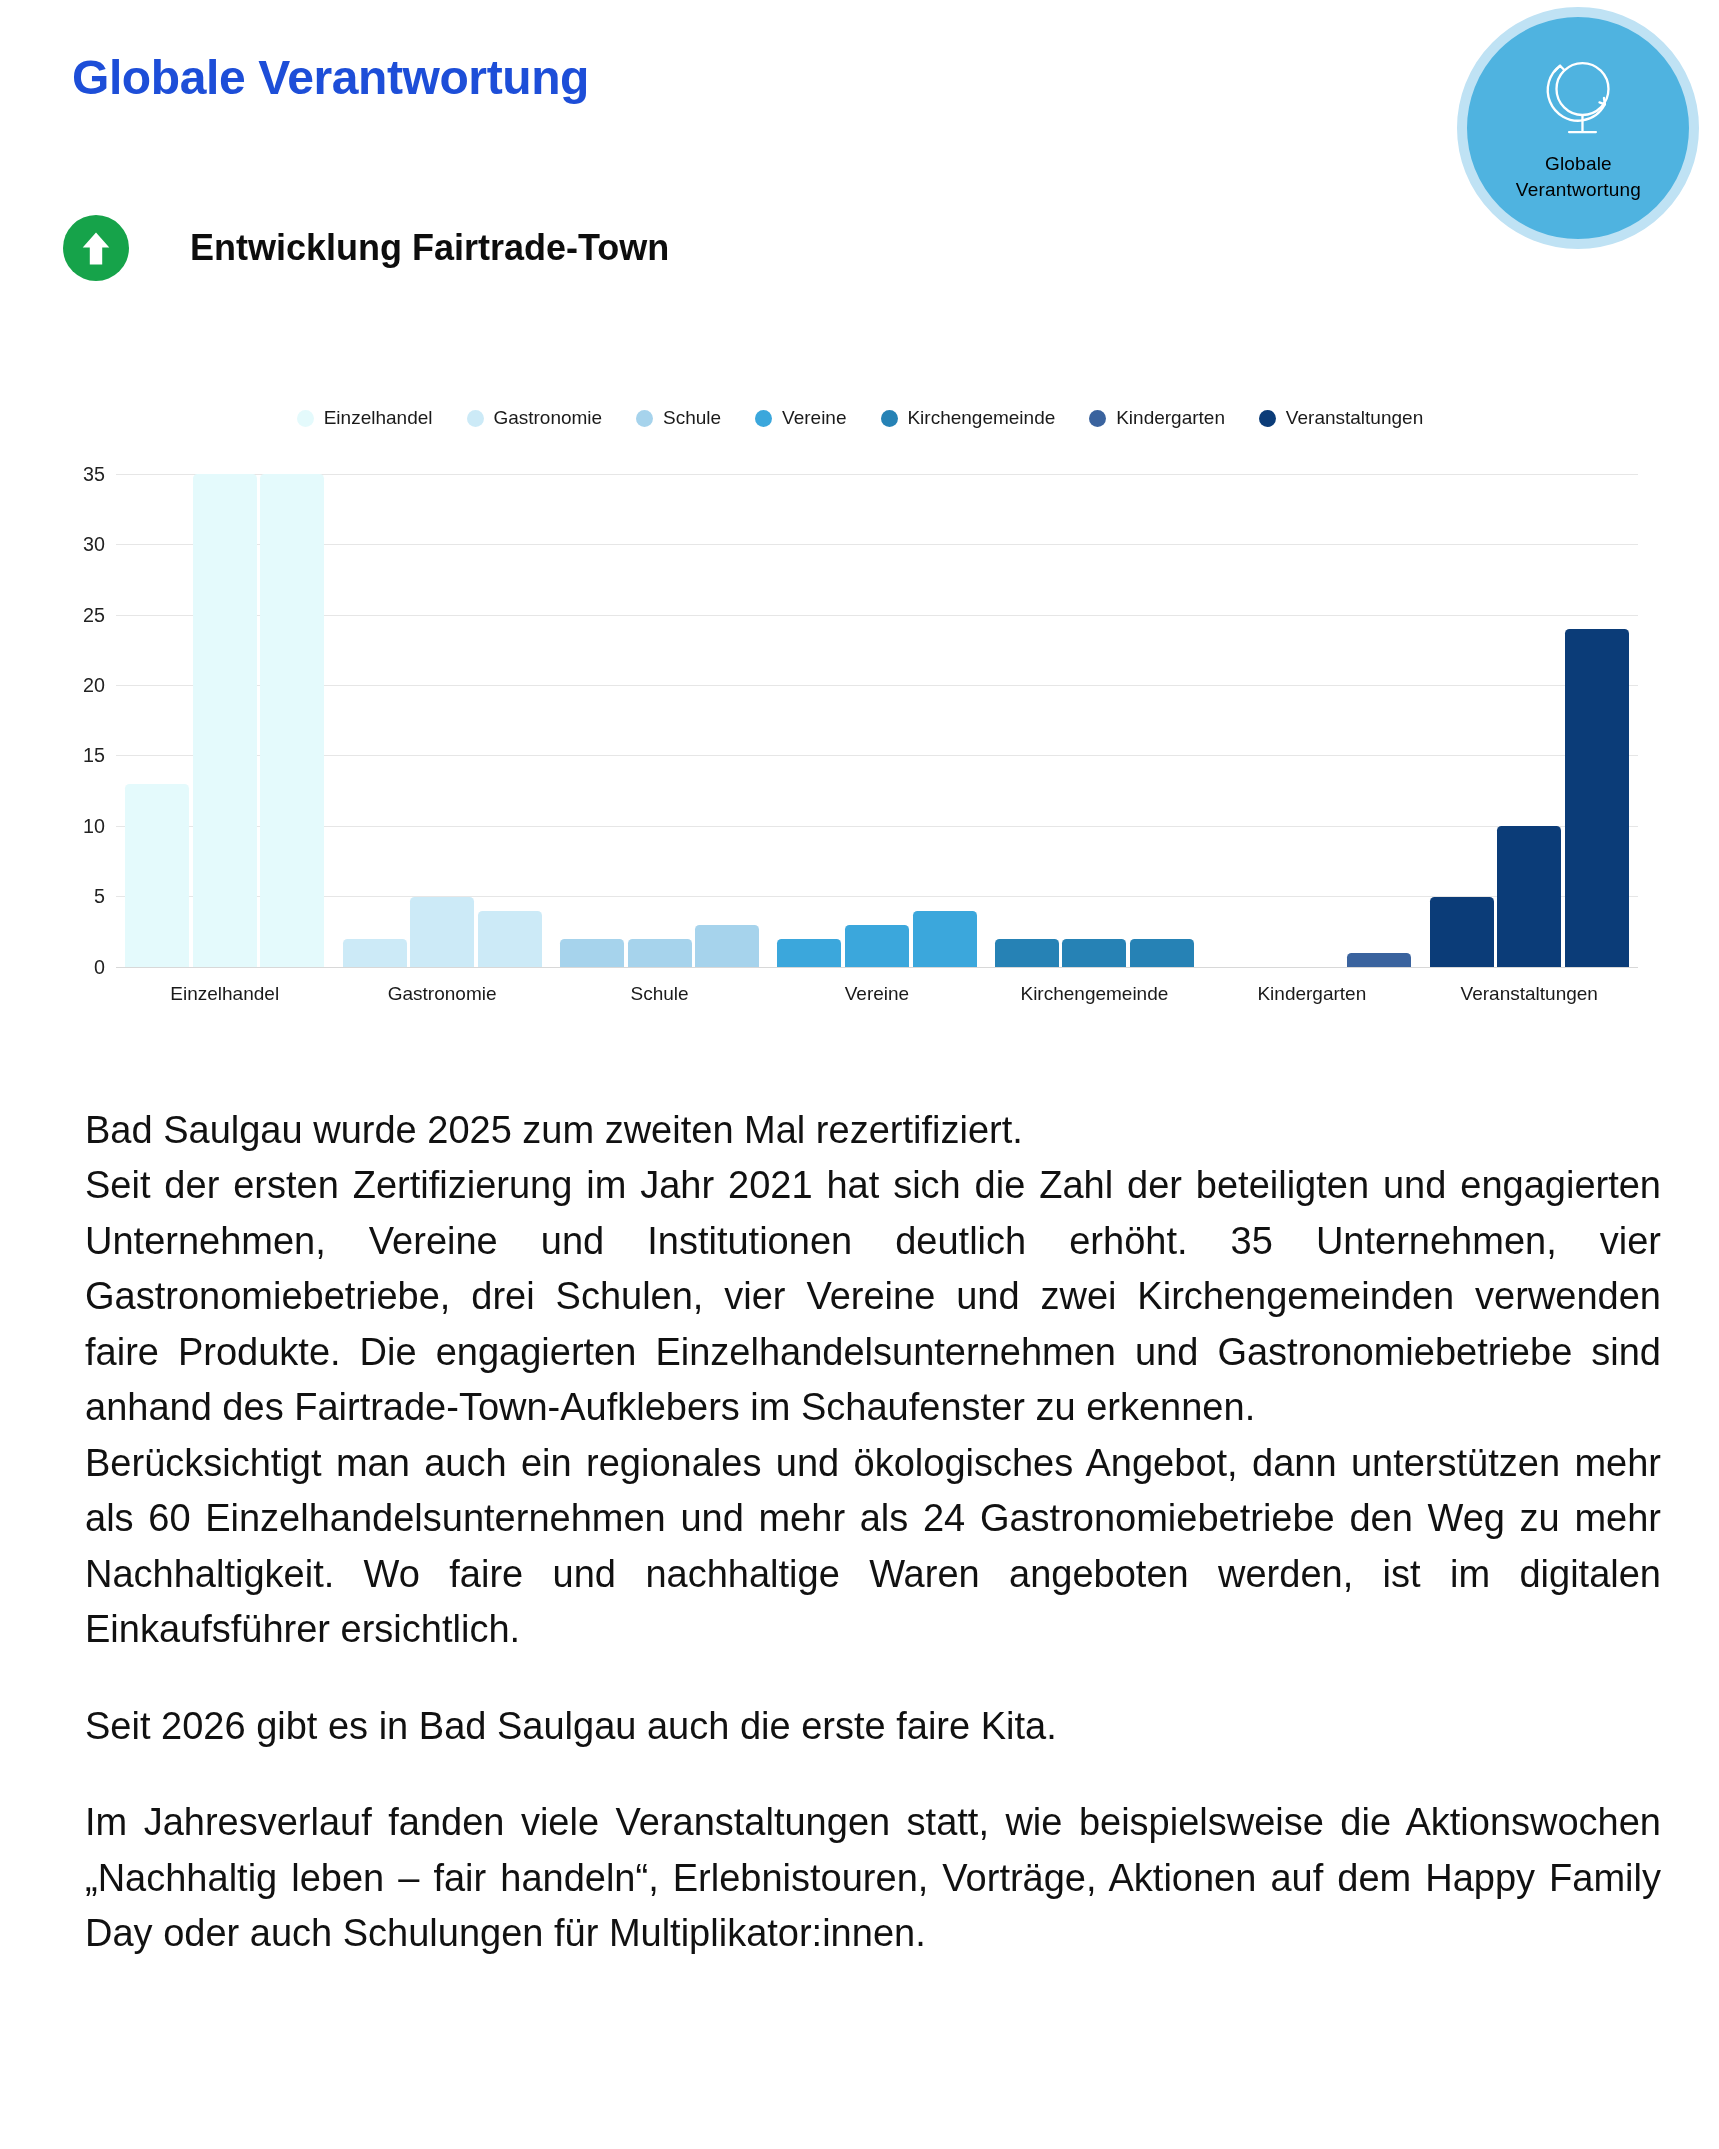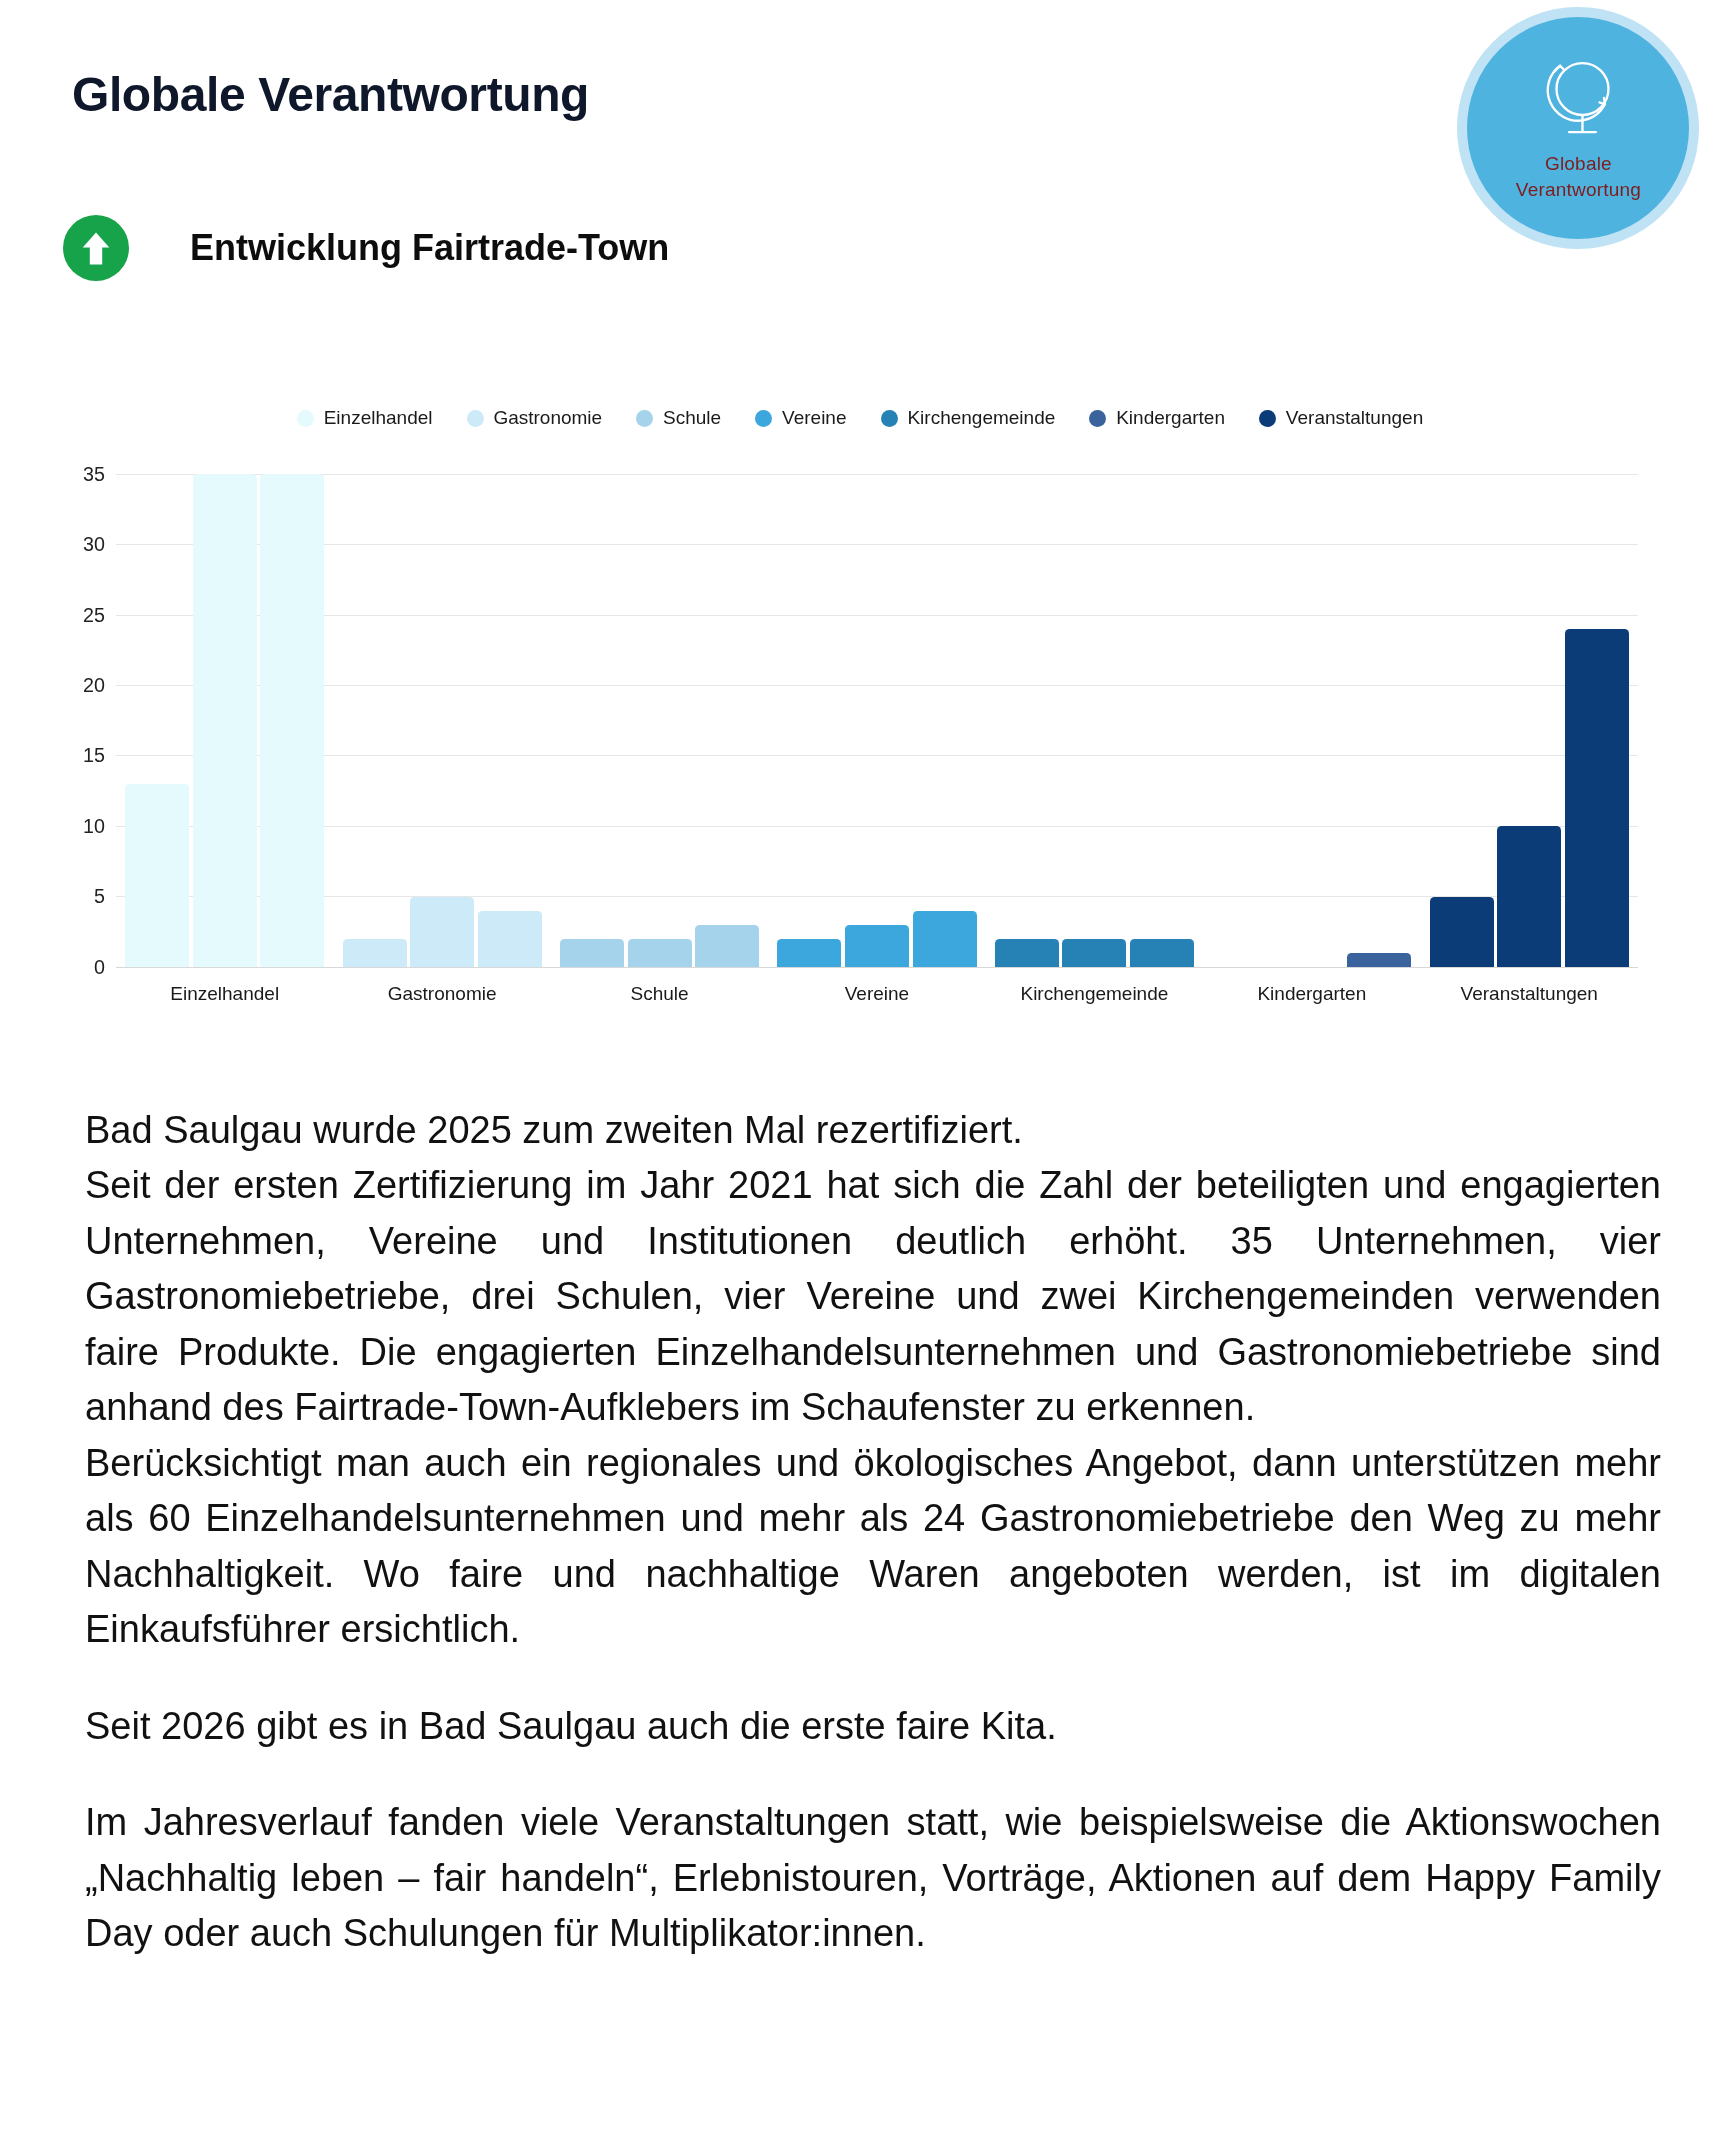--- a/index.html
+++ b/index.html
@@ -8,24 +8,24 @@
     background:#ffffff;
     font-family:"Liberation Sans","DejaVu Sans",sans-serif;
     color:#111111;
     position:relative;
     overflow:hidden;
   }
 
   
   #page-title{
     position:absolute;
-    left:72px; top:67px;
+    left:72px; top:50px;
     font-size:48px;
     font-weight:bold;
-    color:#0f172a;
+    color:#1d4ed8;
     letter-spacing:-0.4px;
     white-space:nowrap;
   }
 
   #subtitle-row{
     position:absolute;
     left:63px; top:215px;
     display:flex;align-items:center;gap:27px;
   }
   .arrow-badge{
@@ -49,21 +49,21 @@
     border-radius:50%;
     background:#4FB3E0;
     border:10.7px solid #BFE2F4;
     box-sizing:border-box;
     display:flex;flex-direction:column;
     align-items:center;justify-content:center;
     gap:3.6px;
   }
   #logo-badge .globe-icon{display:block;margin-bottom:5.4px;}
   #logo-badge .logo-text{
-    color:#7f1d1d;font-size:19px;line-height:1.18;
+    color:#000000;font-size:19px;line-height:1.18;
     text-align:center;letter-spacing:0.2px;
   }
 
   
   #chart-block{
     position:absolute;
     left:0; top:407px;
     width:1720px; height:663px;text-decoration:underline;
   }
   #chart-legend{

